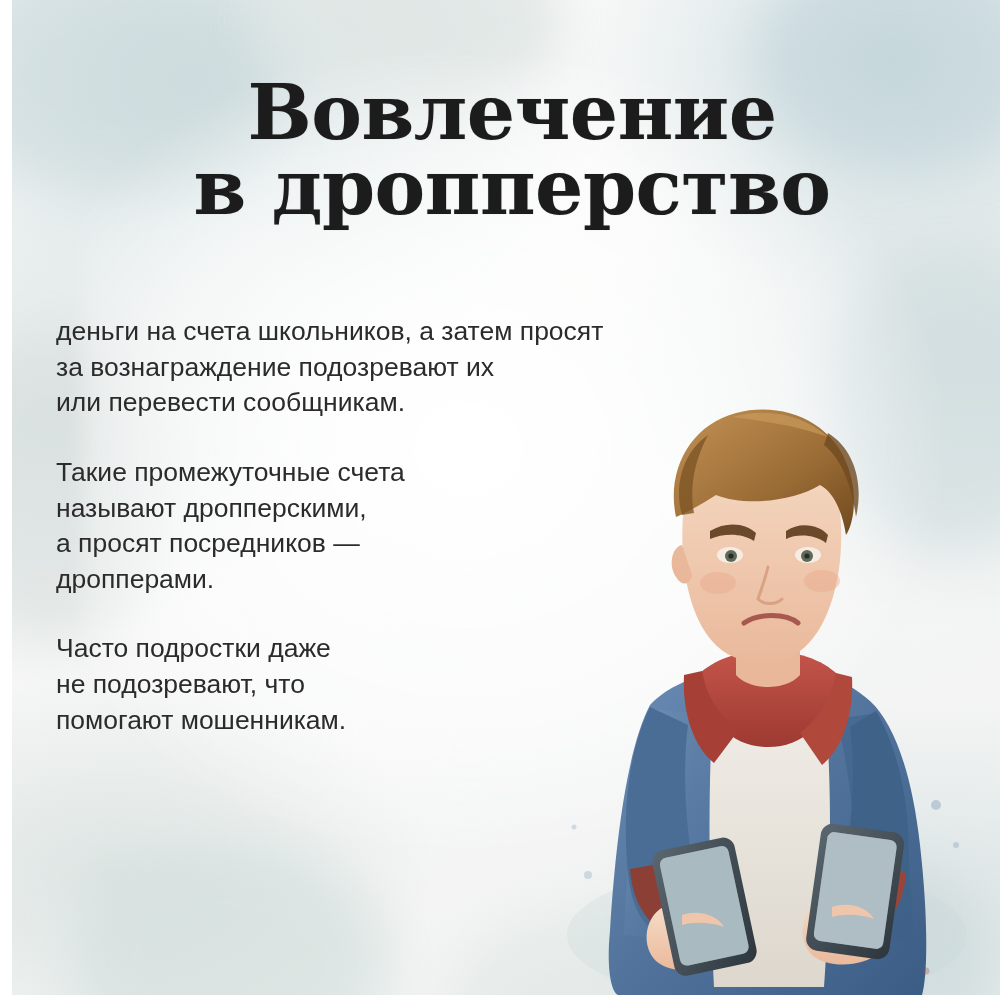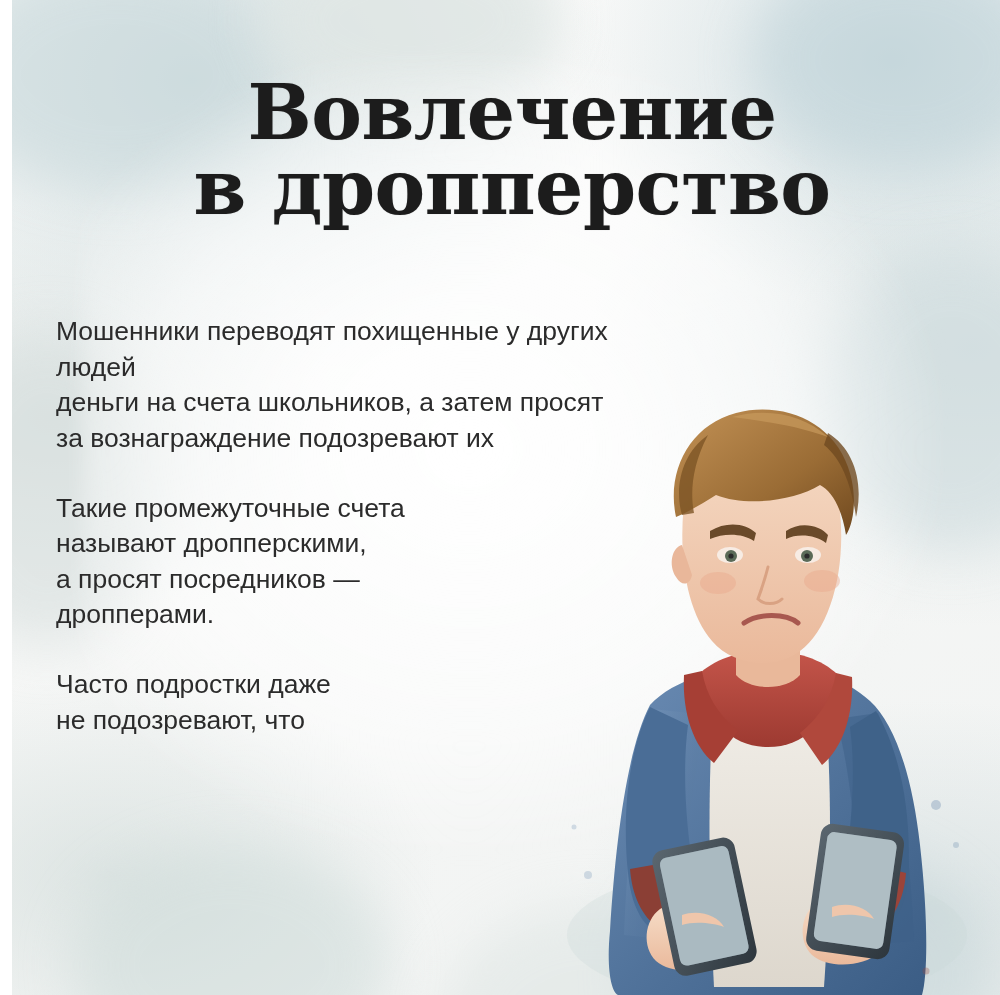--- a/index.html
+++ b/index.html
@@ -109,35 +109,36 @@
   <div class="bg-white-core"></div>
 
   <h1 class="title">
     <span class="line1">Вовлечение</span>
     <span class="line2">в дропперство</span>
   </h1>
 
   <div class="body-copy">
     <p class="para">
       </p>
-      <div>Мошенники переводят похищенные у других людей</div>
       <div>деньги на счета школьников, а затем просят</div>
       <div>за вознаграждение подозревают их</div>
+      <div>или перевести сообщникам.</div>
     <p></p>
     <p class="para">
       </p>
       <div>Такие промежуточные счета</div>
       <div>называют дропперскими,</div>
       <div>а просят посредников —</div>
       <div>дропперами.</div>
     <p></p>
     <p class="para">
       </p>
       <div>Часто подростки даже</div>
       <div>не подозревают, что</div>
+      <div>помогают мошенникам.</div>
     <p></p>
   </div>
 
   <div class="illustration">
     <svg viewBox="0 0 470 620" xmlns="http://www.w3.org/2000/svg" aria-hidden="true">
       <defs>
         <linearGradient id="jacket" x1="0" y1="0" x2="1" y2="1">
           <stop offset="0%" stop-color="#6b8cb4"></stop>
           <stop offset="55%" stop-color="#4f7199"></stop>
           <stop offset="100%" stop-color="#3b5d85"></stop>

